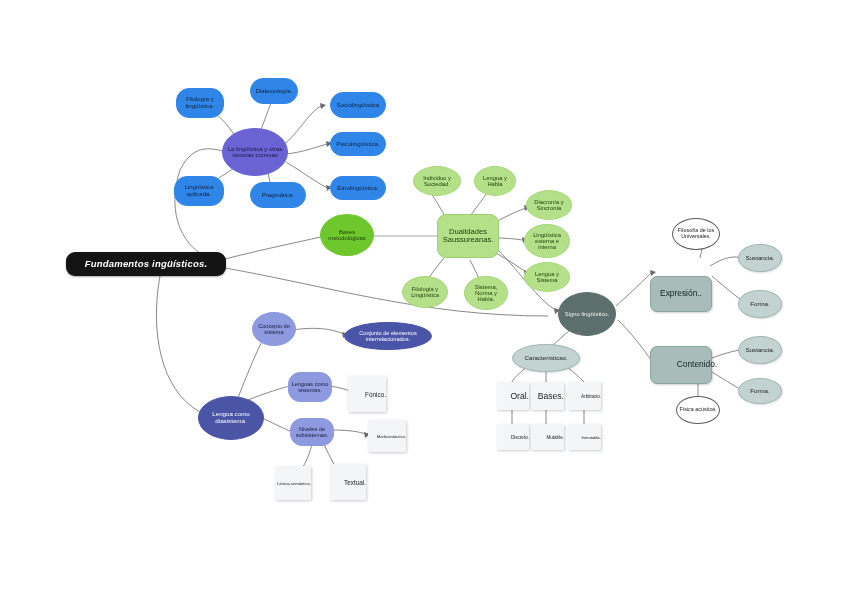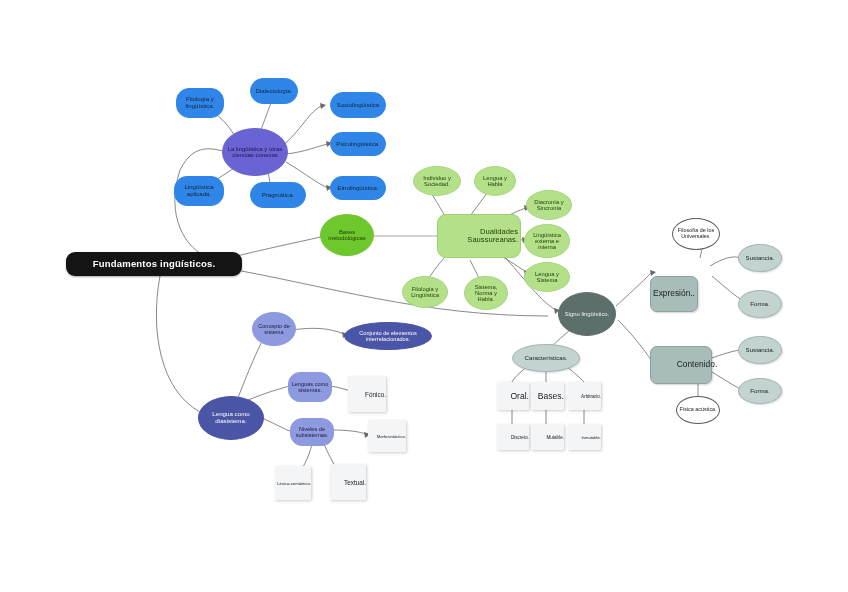--- a/index.html
+++ b/index.html
@@ -148,21 +148,21 @@
       <polygon points="740,388 746,390 741,394"></polygon>
       <polygon points="542,352 548,354 543,358"></polygon>
       <polygon points="342,332 348,334 343,338"></polygon>
       <polygon points="288,384 294,386 289,390"></polygon>
       <polygon points="290,430 296,432 291,436"></polygon>
       <polygon points="350,390 356,392 351,396"></polygon>
       <polygon points="364,432 370,434 365,438"></polygon>
     </g>
   </svg>
 
-  <div class="node root" style="left:66px;top:252px;width:176px;height:24px;">
+  <div class="node root" style="left:66px;top:252px;width:160px;height:24px;font-style:italic;">
     <span>Fundamentos ingüísticos.</span>
   </div>
 
   <div class="node purple-e" style="left:222px;top:128px;width:66px;height:48px;">
     <span>La lingüística y otras ciencias conexas</span>
   </div>
   <div class="node blue" style="left:176px;top:88px;width:48px;height:30px;">
     <span>Filología y lingüística.</span>
   </div>
   <div class="node blue" style="left:250px;top:78px;width:48px;height:26px;">
@@ -181,21 +181,21 @@
     <span>Pragmática.</span>
   </div>
   <div class="node blue" style="left:174px;top:176px;width:50px;height:30px;">
     <span>Lingüística aplicada.</span>
   </div>
 
   <div class="node green-b" style="left:320px;top:214px;width:54px;height:42px;">
     <span>Bases metodológicas</span>
   </div>
 
-  <div class="node green-c" style="left:437px;top:214px;width:84px;height:44px;text-align:right;">
+  <div class="node green-c" style="left:437px;top:214px;width:62px;height:44px;">
     <span>Dualidades Saussureanas.</span>
   </div>
   <div class="node green-l" style="left:413px;top:166px;width:48px;height:30px;">
     <span>Individuo y Sociedad.</span>
   </div>
   <div class="node green-l" style="left:474px;top:166px;width:42px;height:30px;">
     <span>Lengua y Habla</span>
   </div>
   <div class="node green-l" style="left:526px;top:190px;width:46px;height:30px;">
     <span>Diacronía y Sincronía</span>
@@ -232,21 +232,21 @@
   <div class="note sm" style="position:absolute;left:497px;top:424px;width:32px;height:26px;display:flex;">
     <span>Discreto.</span>
   </div>
   <div class="note sm" style="position:absolute;left:531px;top:424px;width:33px;height:26px;display:flex;">
     <span>Mutable.</span>
   </div>
   <div class="note xs" style="position:absolute;left:568px;top:424px;width:33px;height:26px;display:flex;">
     <span>Inmutable.</span>
   </div>
 
-  <div class="node grey-r" style="left:650px;top:276px;width:48px;height:36px;">
+  <div class="node grey-r" style="left:650px;top:276px;width:62px;height:36px;">
     <span>Expresión..</span>
   </div>
   <div class="node grey-e" style="left:738px;top:244px;width:44px;height:28px;">
     <span>Sustancia.</span>
   </div>
   <div class="node grey-e" style="left:738px;top:290px;width:44px;height:28px;">
     <span>Forma.</span>
   </div>
 
   <div class="node grey-r" style="left:650px;top:346px;width:62px;height:38px;padding-left:32px;">

